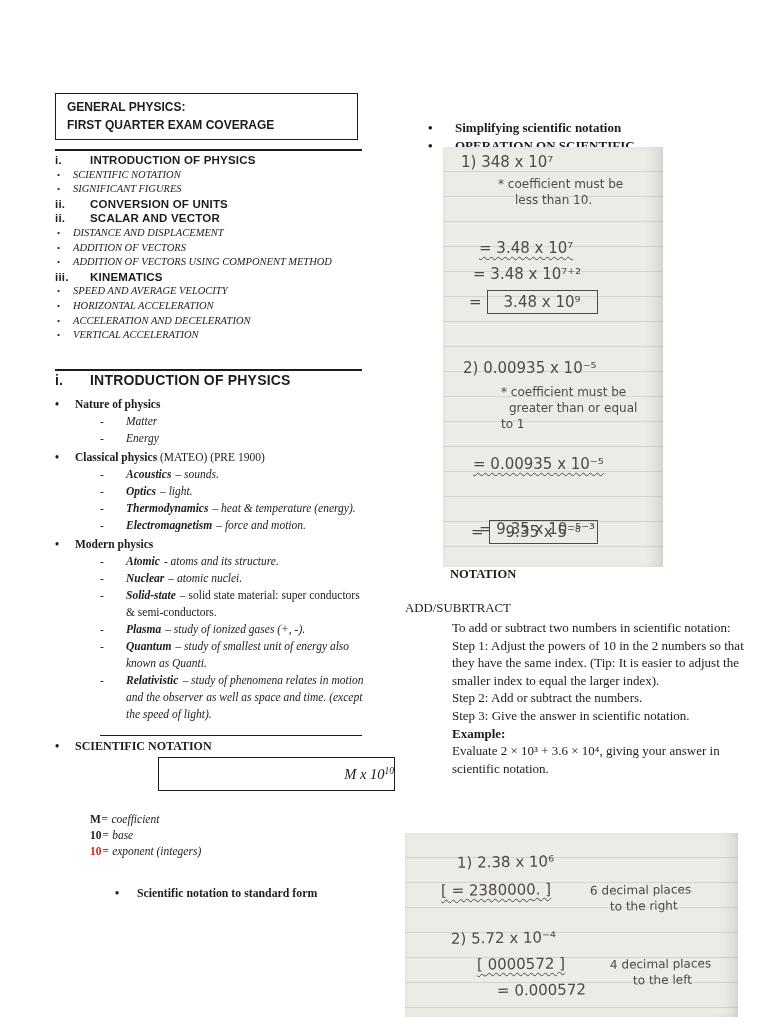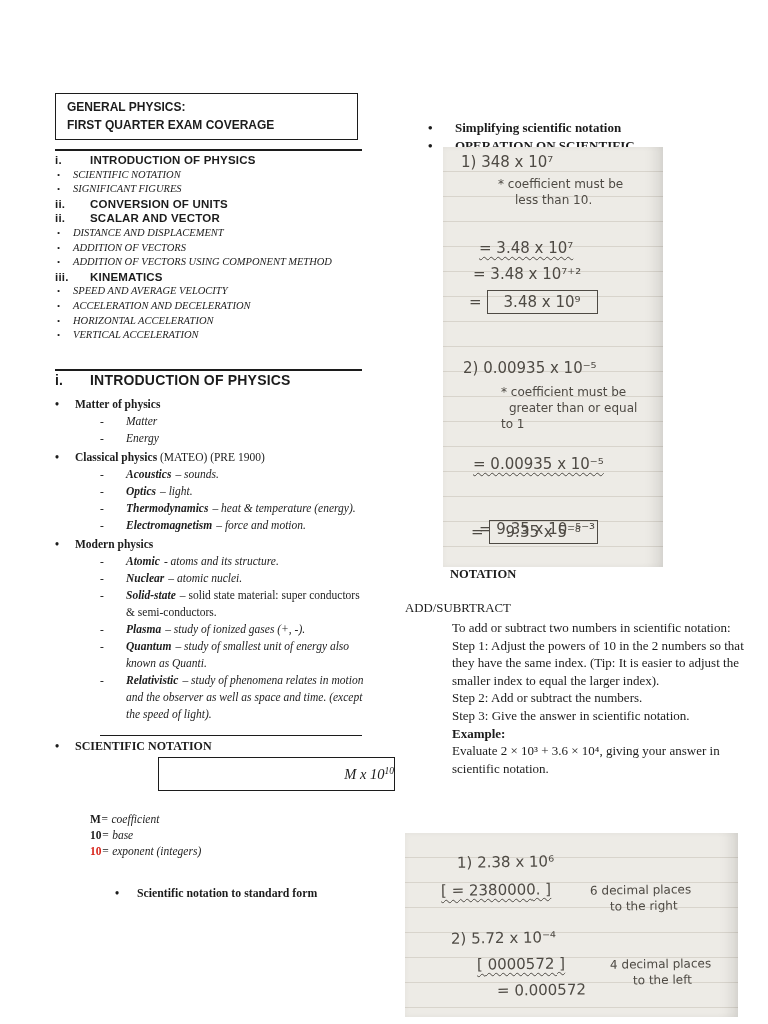--- a/index.html
+++ b/index.html
@@ -128,34 +128,34 @@
       <span>SCALAR AND VECTOR</span>
     </div>
   <div class="o-bul"><span>DISTANCE AND DISPLACEMENT</span></div>
   <div class="o-bul"><span>ADDITION OF VECTORS</span></div>
   <div class="o-bul"><span>ADDITION OF VECTORS USING COMPONENT METHOD</span></div>
   <div class="o-head">
       <span class="o-num">iii.</span>
       <span>KINEMATICS</span>
     </div>
   <div class="o-bul"><span>SPEED AND AVERAGE VELOCITY</span></div>
+  <div class="o-bul"><span>HORIZONTAL ACCELERATION</span></div>
   <div class="o-bul"><span>ACCELERATION AND DECELERATION</span></div>
-  <div class="o-bul"><span>HORIZONTAL ACCELERATION</span></div>
   <div class="o-bul"><span>VERTICAL ACCELERATION</span></div>
 </div>
 
 <div class="abs divider" id="div-sec"></div>
 
 <div class="abs sec-head">
   <span class="o-num">i.</span>
   <span>INTRODUCTION OF PHYSICS</span>
 </div>
 
 <div class="abs intro">
-  <div class="i-main"><span class="term">Matter of physics</span><span></span></div>
+  <div class="i-main"><span class="term">Nature of physics</span><span></span></div>
   <div class="i-sub">
       <span class="dash">-</span>
       <span class="txt"><span class="desc">Matter</span></span>
     </div>
   <div class="i-sub">
       <span class="dash">-</span>
       <span class="txt"><span class="desc">Energy</span></span>
     </div>
   <div class="i-main"><span class="term">Classical physics</span><span> (MATEO) (PRE 1900)</span></div>
   <div class="i-sub">

